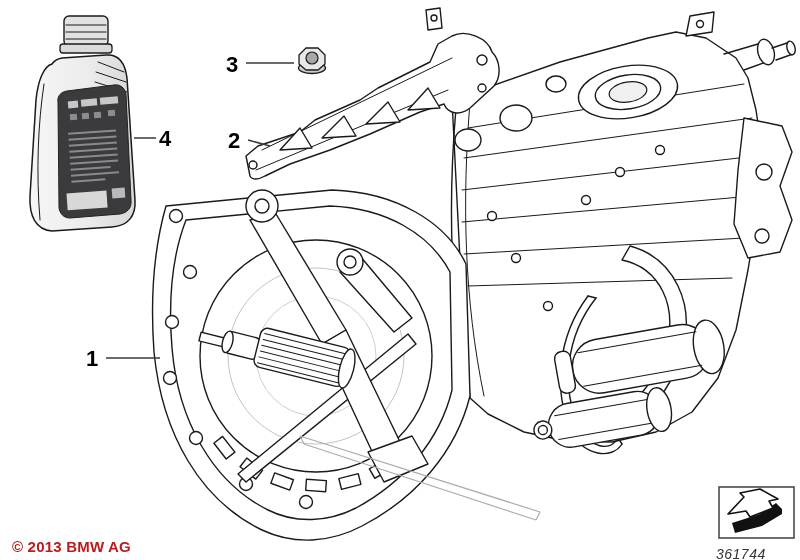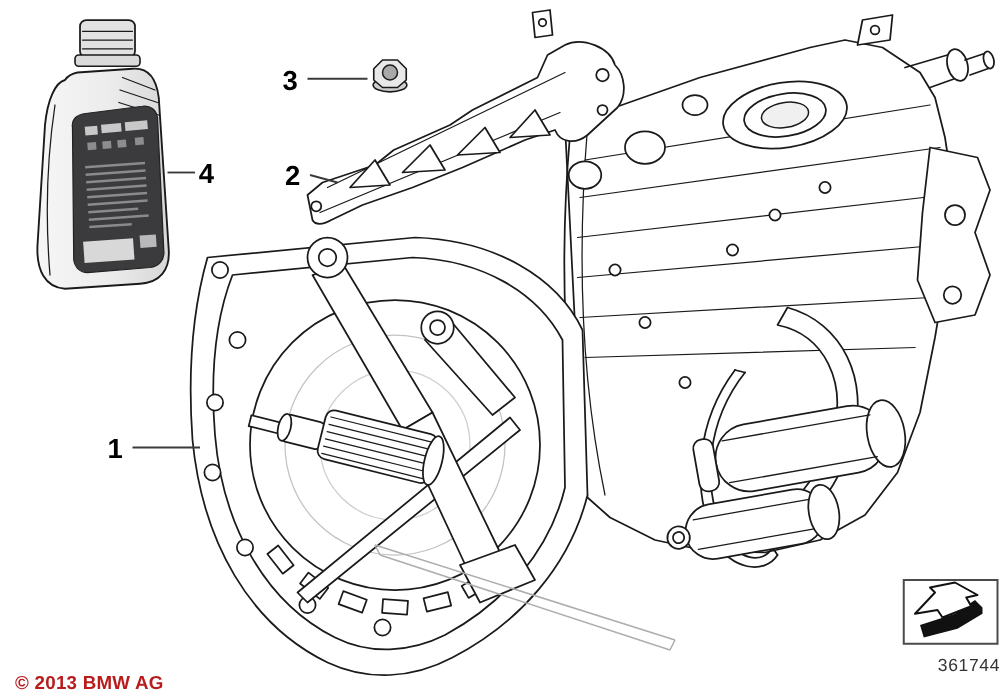--- a/index.html
+++ b/index.html
@@ -12,21 +12,21 @@
   .ln{fill:none;stroke:#1a1a1a;stroke-width:1.4;stroke-linejoin:round;stroke-linecap:round;}
   .fw{fill:#ffffff;stroke:#1a1a1a;stroke-width:1.4;stroke-linejoin:round;}
   .thin{stroke-width:1;}
   .callout-num{font-size:22px;font-weight:700;fill:#000;}
   .leader{stroke:#3a3a3a;stroke-width:1.5;}
   #copyright{
     position:absolute;left:12px;top:538px;font-size:15px;font-weight:700;color:#b91c1c;
     letter-spacing:.2px;
   }
   #plate{
-    position:absolute;left:716px;top:462px;width:84px;height:75px;text-align:right;
+    position:absolute;left:716px;top:485px;width:84px;height:75px;text-align:left;font-style:italic;
   }
   #plate .num{font-size:14px;color:#333;margin-top:1px;letter-spacing:.5px;}
 </style>
 </head>
 <body>
 
 
 
 <svg id="diagram" width="800" height="560" viewBox="0 0 800 560">
 

